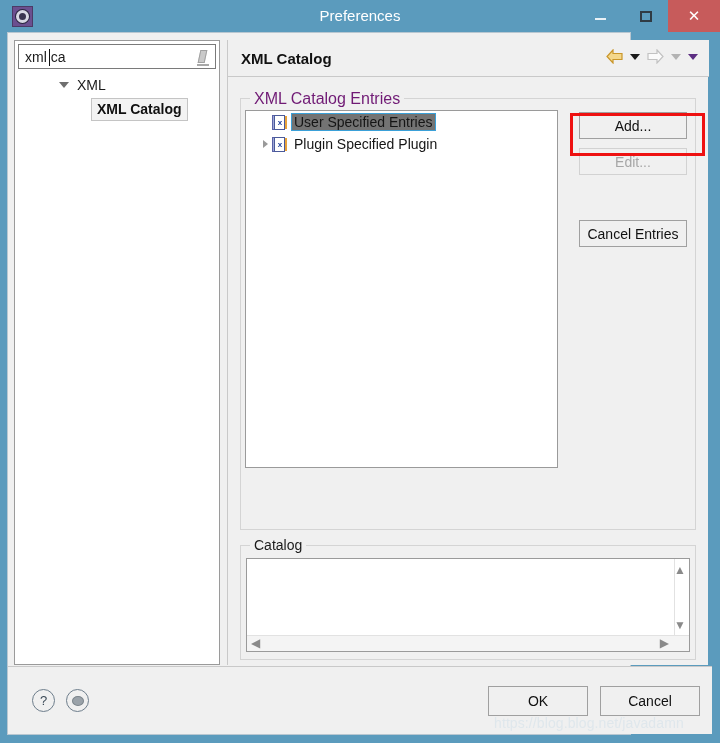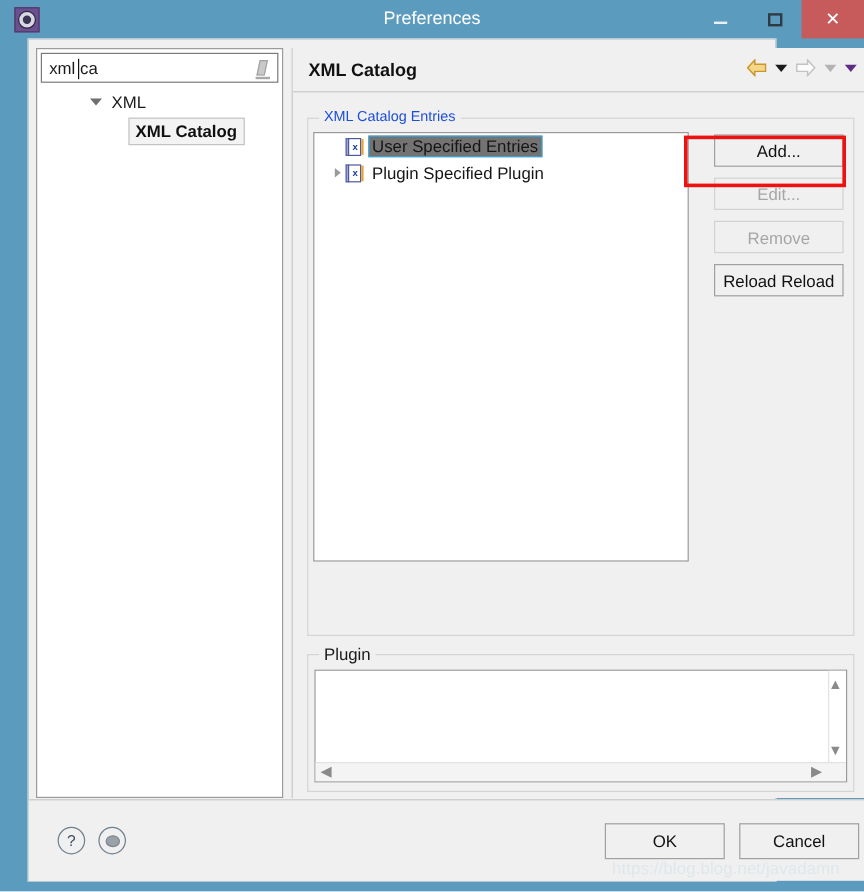--- a/index.html
+++ b/index.html
@@ -68,21 +68,20 @@
     width: 12px; height: 11px; border: 2px solid #2f3b44; background: transparent;
   }
 
   
   #content {
     position: absolute;
     left: 7px; top: 32px;
     width: 624px; height: 703px;
     background: #f0f0f0;
     border: 1px solid #b8c7d1;
-    margin-left: 16px;
   }
 
   #left-pane {
     position: absolute;
     left: 6px; top: 7px;
     width: 206px; height: 625px;
     background: #ffffff;
     border: 1px solid #9a9a9a;
   }
 
@@ -182,21 +181,21 @@
 
   #entries-box {
     position: absolute;
     left: 12px; top: 58px;
     width: 456px; height: 432px;
     border: 1px solid #d4d4d4;
   }
   #entries-label {
     position: absolute; top: -9px; left: 9px;
     background: #f0f0f0; padding: 0 4px;
-    font-size: 12px; color: #1d4ed8;
+    font-size: 16px; color: #701a75;
   }
   #entries-list {
     position: absolute;
     left: 4px; top: 11px;
     width: 313px; height: 358px;
     background: #ffffff;
     border: 1px solid #9a9a9a;
     overflow: hidden;
   }
   .entry-row {
@@ -464,26 +463,25 @@
                 <span class="body"></span>
                 <span class="xmark">x</span>
                 <span class="edge"></span>
             </span>
             <span class="entry-label">Plugin Specified Plugin</span>
           </div>
         </div>
 
         <div class="side-btn disabled" id="btn-edit">Edit...</div>
         <div class="side-btn" id="btn-add">Add...</div>
-        <div class="side-btn disabled" id="btn-remove">Remove</div>
-        <div class="side-btn" id="btn-reload">Reload Reload</div>
+        <div class="side-btn" id="btn-reload">Cancel Entries</div>
       </div>
 
       <div id="details-box">
-        <div id="details-label">Plugin</div>
+        <div id="details-label">Catalog</div>
         <div id="details-area">
           <div id="details-vscroll">
             <span class="chev" id="chev-up">▲</span>
             <span class="chev" id="chev-down">▼</span>
           </div>
           <div id="details-hscroll">
             <span class="chev" id="chev-left">◀</span>
             <span class="chev" id="chev-right">▶</span>
           </div>
         </div>

